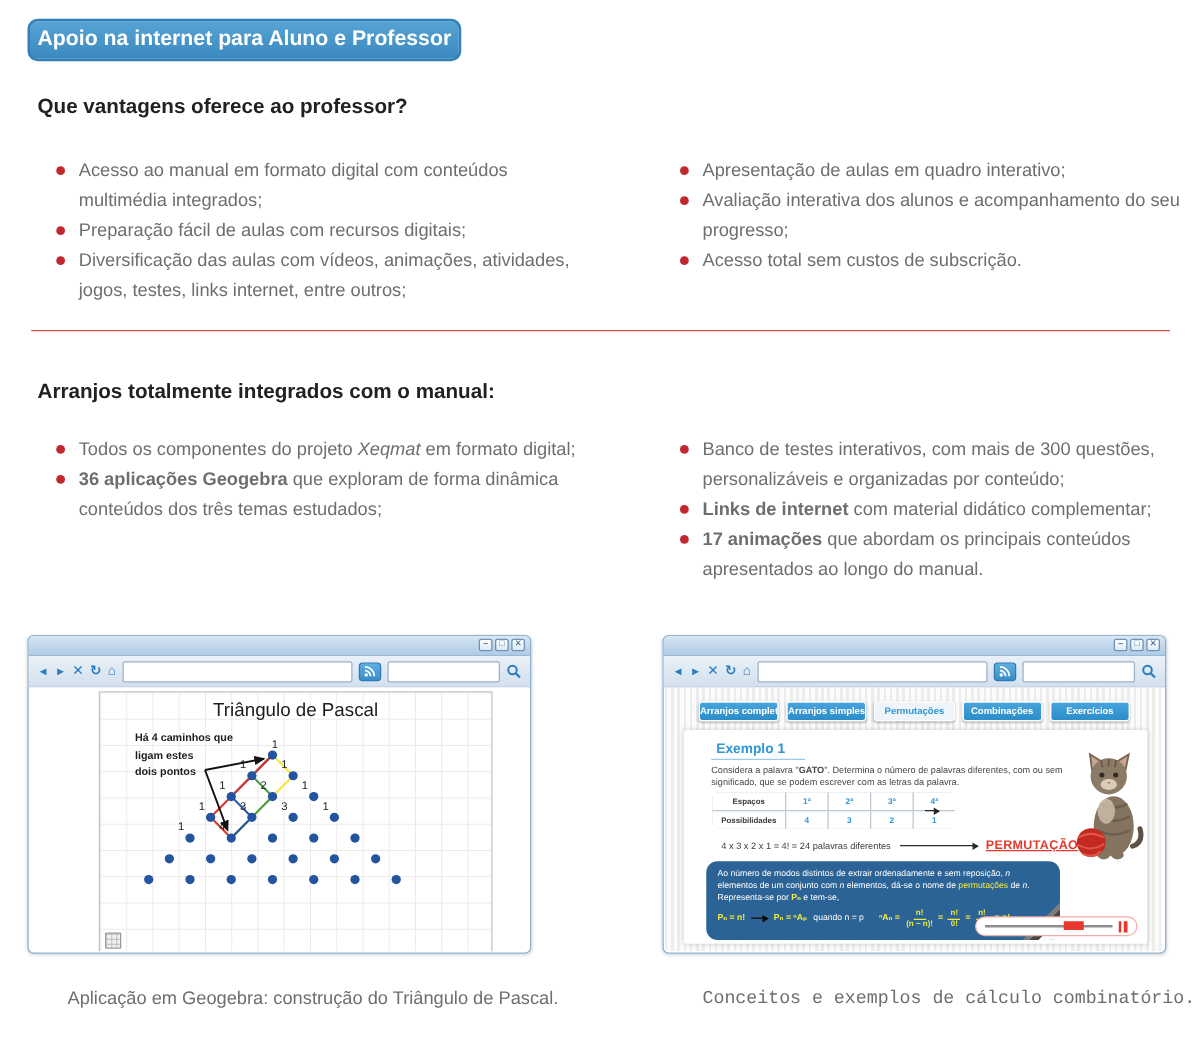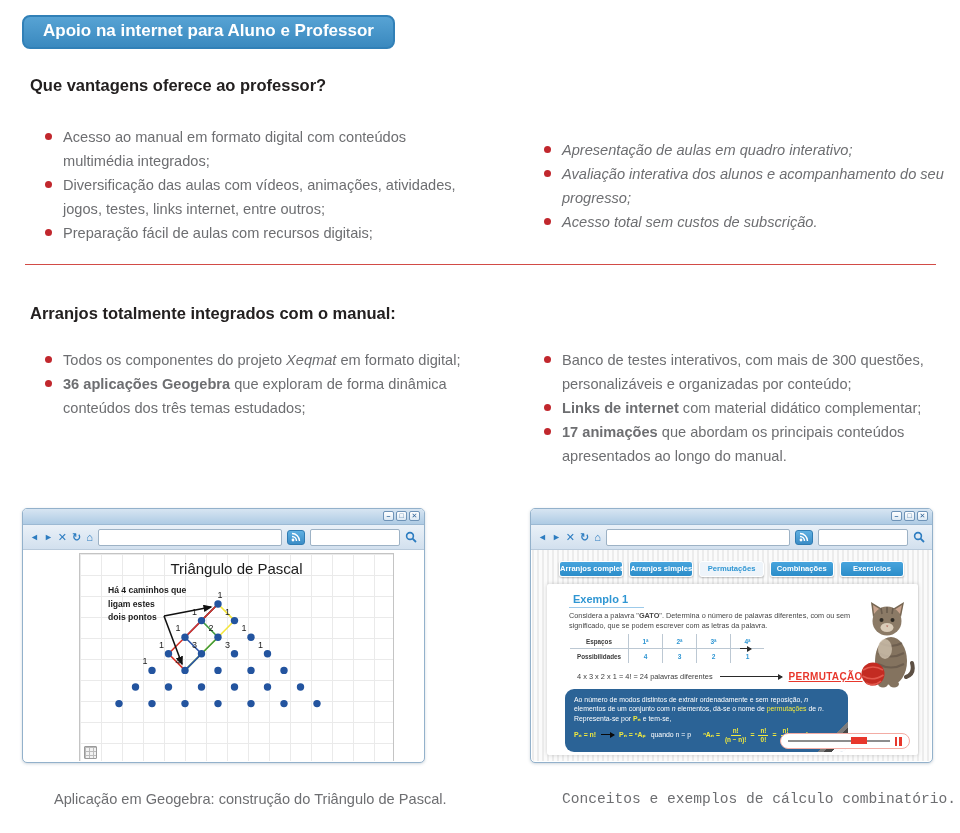--- a/index.html
+++ b/index.html
@@ -2,33 +2,33 @@
 <html style="--badge-blue: #3e90c8; --bullet-red: #c1272d; --divider-red: #d24b46; --tab-blue: #2f96d3; --info-box-blue: #2b6396; --highlight-yellow: #f2ea3d; --permutacao-red: #e8372c; --heading-dark: #232020; --body-gray: #6d6e71; --chrome-icon-blue: #2c7cc0; --dot-blue: #23549f;"><head>
 <meta charset="utf-8">
 <style>
   html,body{margin:0;padding:0;}
   body{width:960px;height:833px;position:relative;background:#ffffff;
        font-family:"Liberation Sans","DejaVu Sans",sans-serif;color:#222;overflow:hidden;}
 
   
   .badge{position:absolute;left:22px;top:15px;
          background:linear-gradient(180deg,#57a3d4,#3a89bf);
-         border:2px solid #3180b7;border-radius:8px;padding:4px 19px 6px;
+         border:2px solid #3180b7;border-radius:8px;padding:4px 6px 6px;
          color:#fff;font-size:17px;font-weight:700;text-align:right;}
 
   
   h2.sec{position:absolute;margin:0;font-size:16.5px;font-weight:700;color:var(--heading-dark,#232020);}
   #h1{left:30px;top:76px;}
   #h2{left:30px;top:304px;}
   ul.blist{position:absolute;list-style:none;margin:12px;padding:0;
            font-size:14.6px;line-height:24px;color:var(--body-gray,#6d6e71);}
   ul.blist li{display:flex;gap:11px;}
   .dot{flex:none;width:7px;height:7px;border-radius:50%;background:var(--bullet-red,#c1272d);margin-top:8px;}
   #l1a{left:33px;top:113px;width:424px;}
-  #l1b{left:532px;top:126px;width:402px;font-style:italic;}
+  #l1b{left:532px;top:113px;width:402px;}
   #l2a{left:33px;top:336px;width:456px;}
   #l2b{left:532px;top:336px;width:402px;}
 
   .divider{position:absolute;left:25px;top:264px;width:911px;border:none;
            border-top:1.6px solid var(--divider-red,#d24b46);margin:0;}
 
   
   .browser{position:absolute;top:508px;width:403px;height:255px;background:#fff;
            border:1px solid #93b1cb;border-radius:5px;box-sizing:border-box;
            box-shadow:0 1px 3px rgba(60,90,120,.25);}
@@ -126,25 +126,25 @@
 </div>
 
 <h2 class="sec" id="h1">Que vantagens oferece ao professor?</h2>
 <ul class="blist" id="l1a">
     <li>
       <span class="dot"></span>
       <span><span>Acesso ao manual em formato digital com conteúdos multimédia integrados;</span></span>
     </li>
     <li>
       <span class="dot"></span>
+      <span><span>Preparação fácil de aulas com recursos digitais;</span></span>
+    </li>
+    <li>
+      <span class="dot"></span>
       <span><span>Diversificação das aulas com vídeos, animações, atividades, jogos, testes, links internet, entre outros;</span></span>
-    </li>
-    <li>
-      <span class="dot"></span>
-      <span><span>Preparação fácil de aulas com recursos digitais;</span></span>
     </li>
   </ul>
 <ul class="blist" id="l1b">
     <li>
       <span class="dot"></span>
       <span><span>Apresentação de aulas em quadro interativo;</span></span>
     </li>
     <li>
       <span class="dot"></span>
       <span><span>Avaliação interativa dos alunos e acompanhamento do seu progresso;</span></span>

